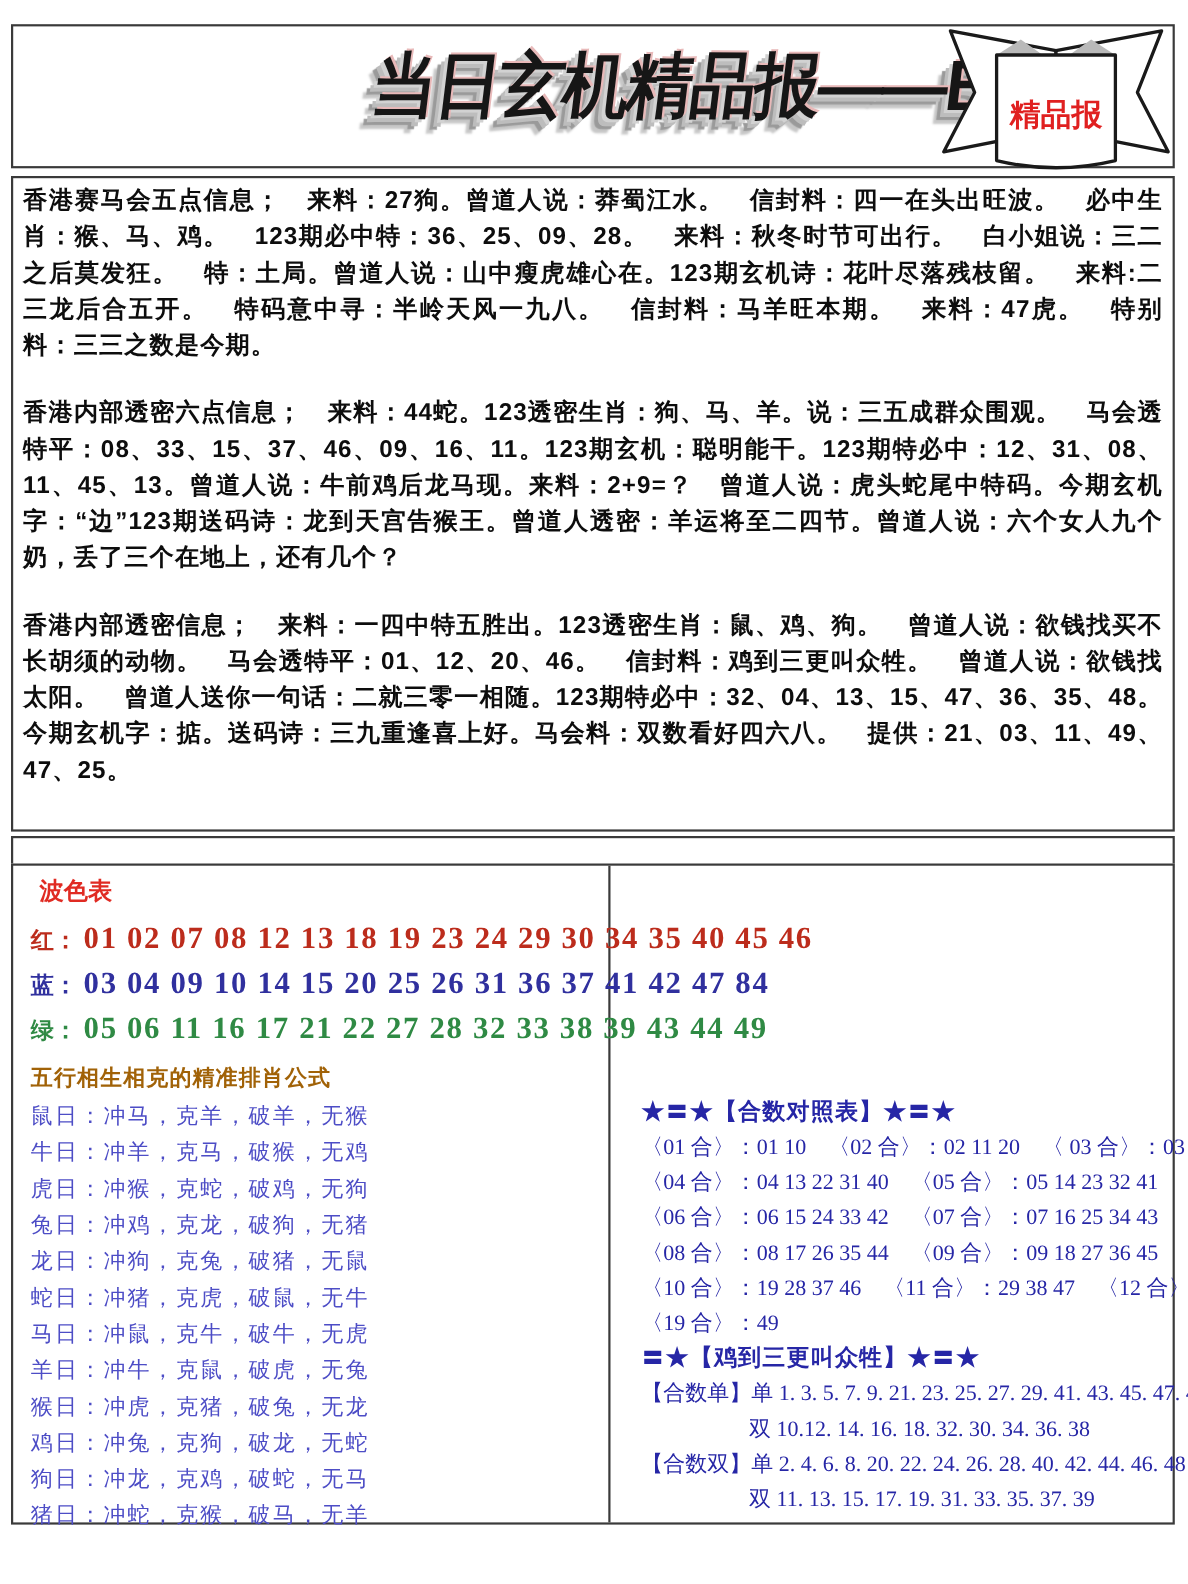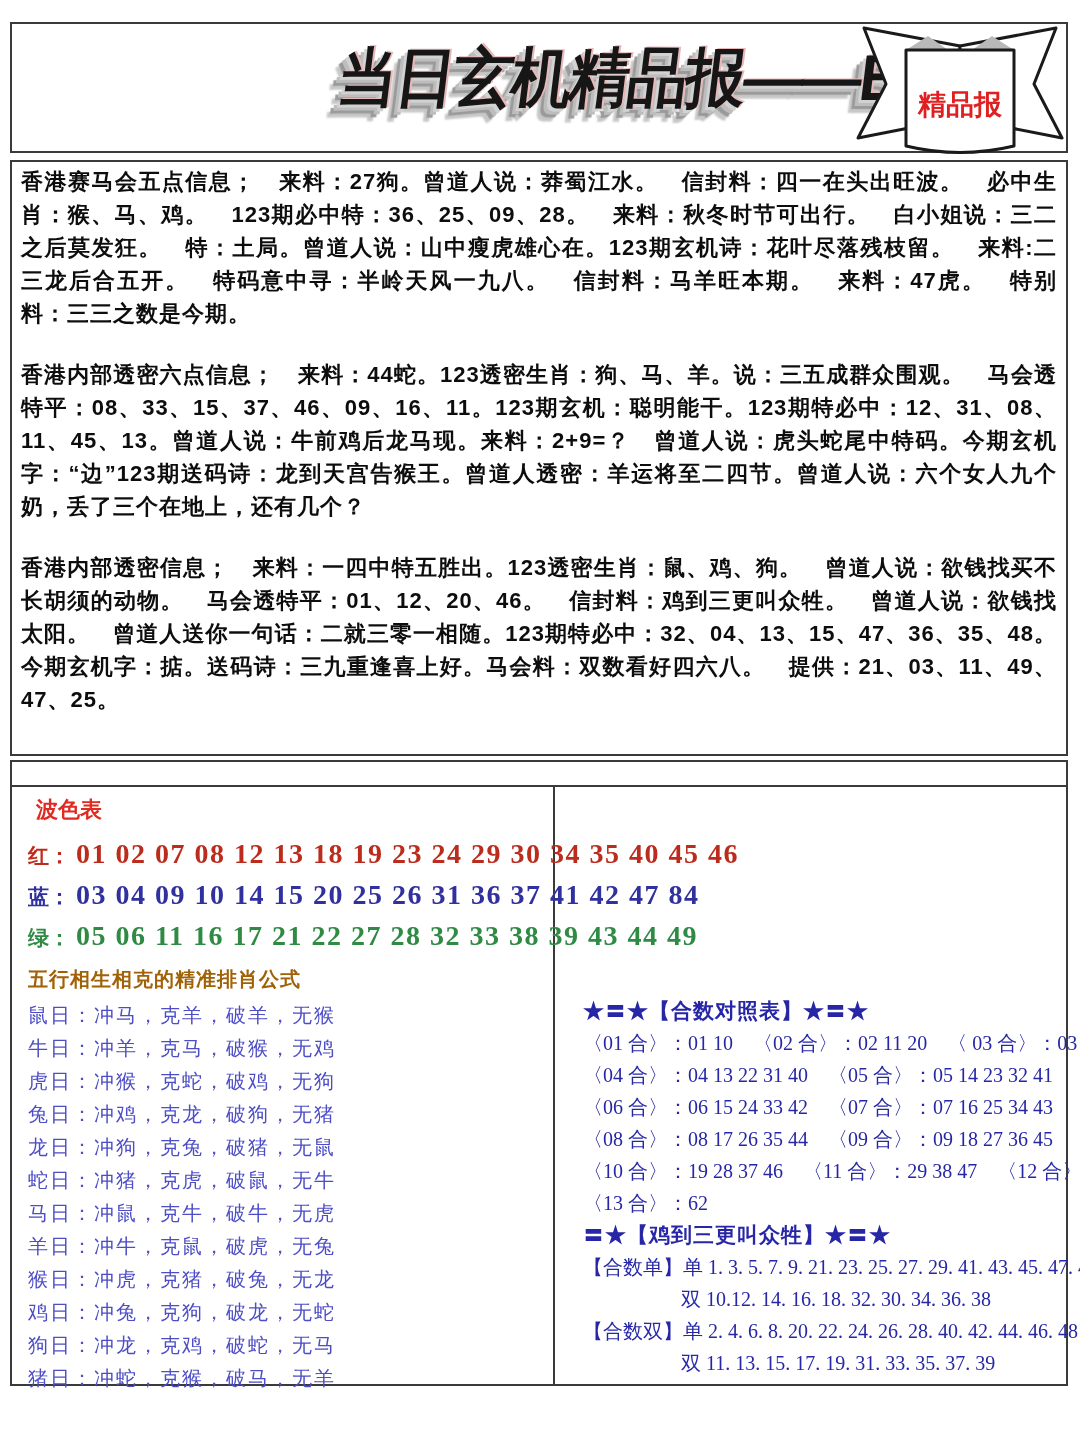--- a/index.html
+++ b/index.html
@@ -108,20 +108,20 @@
     <div class="wuxing-line">猪日：冲蛇，克猴，破马，无羊</div>
   </div>
 
   <div class="right-col">
     <div class="rp-header">★〓★【合数对照表】★〓★</div>
     <div class="rp-line">〈01 合〉：01 10　〈02 合〉：02 11 20　〈 03 合〉：03 12 21 30</div>
     <div class="rp-line">〈04 合〉：04 13 22 31 40　〈05 合〉：05 14 23 32 41</div>
     <div class="rp-line">〈06 合〉：06 15 24 33 42　〈07 合〉：07 16 25 34 43</div>
     <div class="rp-line">〈08 合〉：08 17 26 35 44　〈09 合〉：09 18 27 36 45</div>
     <div class="rp-line">〈10 合〉：19 28 37 46　〈11 合〉：29 38 47　〈12 合〉：39 48</div>
-    <div class="rp-line">〈13 合〉：62</div>
+    <div class="rp-line">〈19 合〉：49</div>
     <div class="rp-header">〓★【鸡到三更叫众牲】★〓★</div>
     <div class="rp-line">【合数单】单 1. 3. 5. 7. 9. 21. 23. 25. 27. 29. 41. 43. 45. 47. 49.</div>
     <div class="rp-line rp-indent">双 10.12. 14. 16. 18. 32. 30. 34. 36. 38</div>
     <div class="rp-line">【合数双】单 2. 4. 6. 8. 20. 22. 24. 26. 28. 40. 42. 44. 46. 48</div>
     <div class="rp-line rp-indent">双 11. 13. 15. 17. 19. 31. 33. 35. 37. 39</div>
   </div>
 </div>
 
 </body></html>

